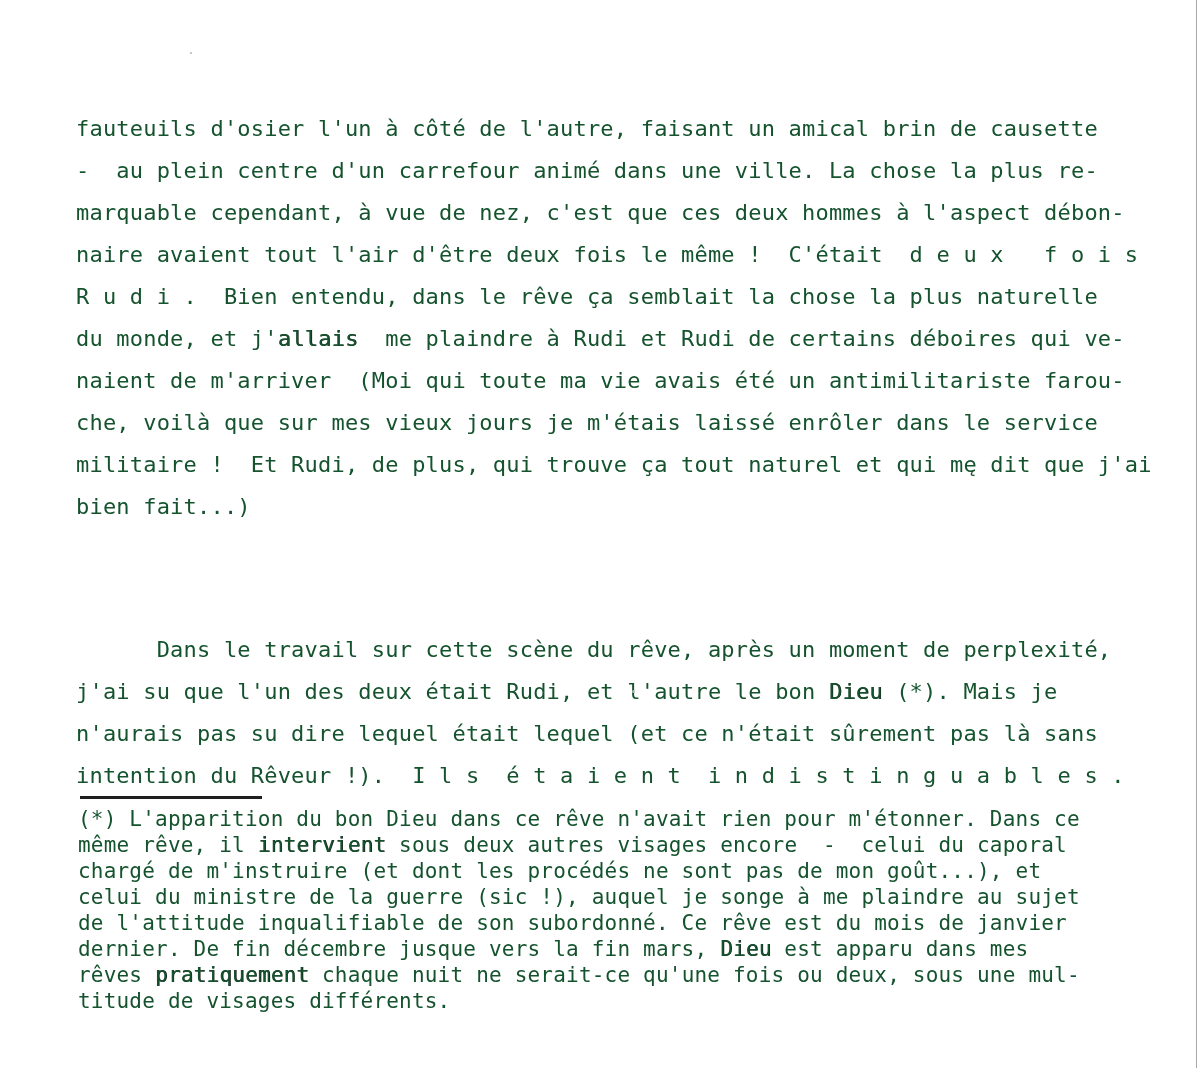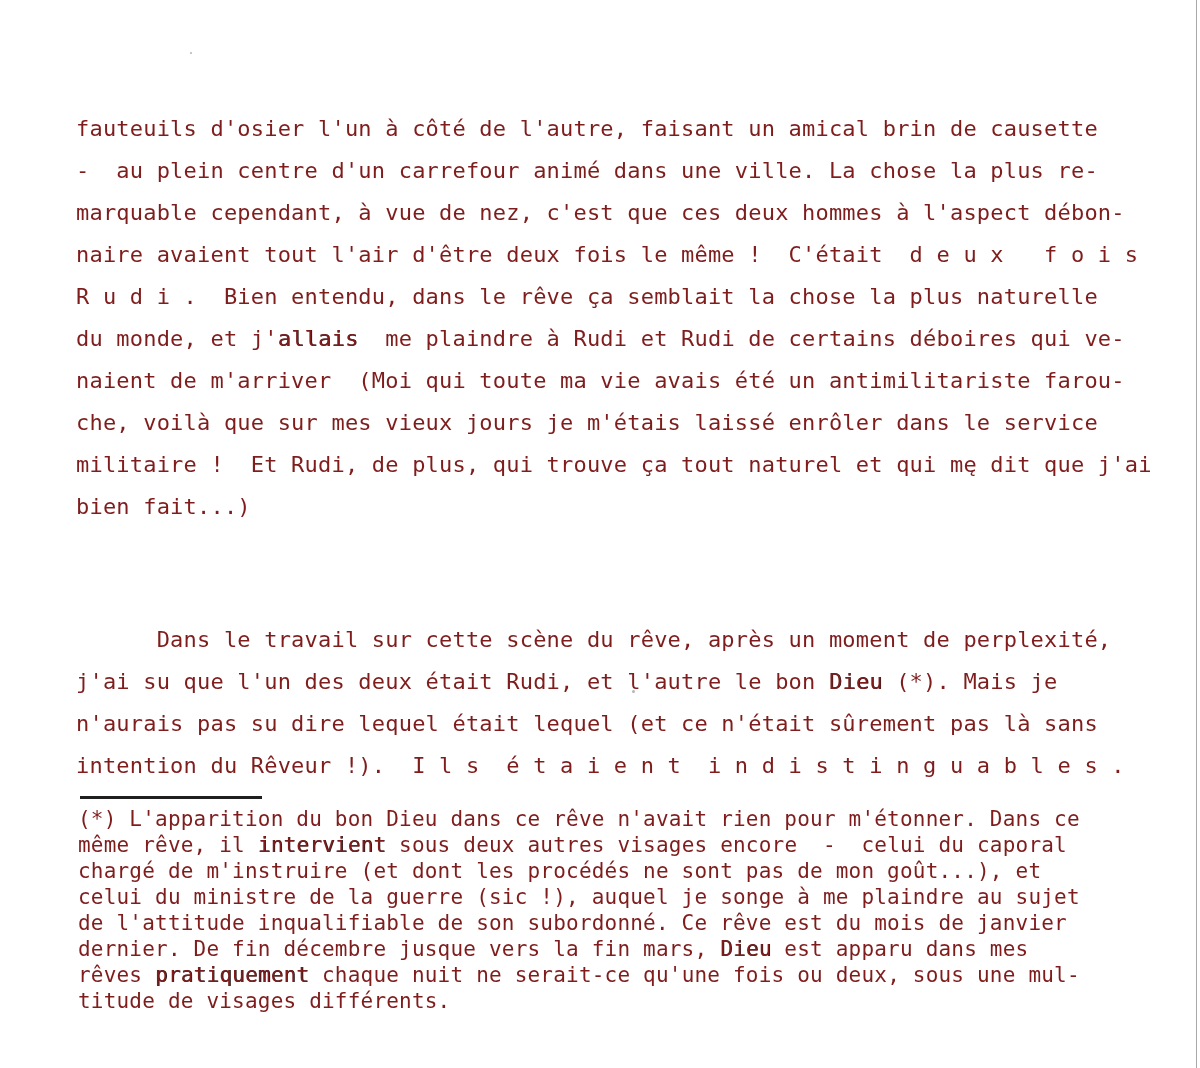--- a/index.html
+++ b/index.html
@@ -7,42 +7,42 @@
     padding: 0;
     background: #e8e8e8;
   }
   .page {
     position: relative;
     width: 1200px;
     height: 1068px;
     background: #ffffff;
     overflow: hidden;
     font-family: "DejaVu Sans Mono", "Liberation Mono", monospace;
-    color: #7f1d1d;
+    color: #14532d;
   }
   
   .top-crop {
     position: absolute;
     left: 76px;
     top: 0;
     height: 9px;
     overflow: hidden;
     white-space: pre;
   }
   .body-text {
     position: absolute;
     left: 76px;
     top: 24px;
     white-space: pre;
     font-size: 22px;
     line-height: 42px;
     letter-spacing: 0.2px;
   }
   .paragraph { white-space: pre; }
-  .para2 { margin-top: 7px; }
+  .para2 { margin-top: 17px; }
   .line { white-space: pre; }
   .seg-b { font-weight: normal; text-shadow: 0.6px 0 0 #1f1f1f; }
   .footnote-separator {
     position: absolute;
     left: 80px;
     top: 796px;
     width: 182px;
     height: 3px;
     background: #1f1f1f;
   }

